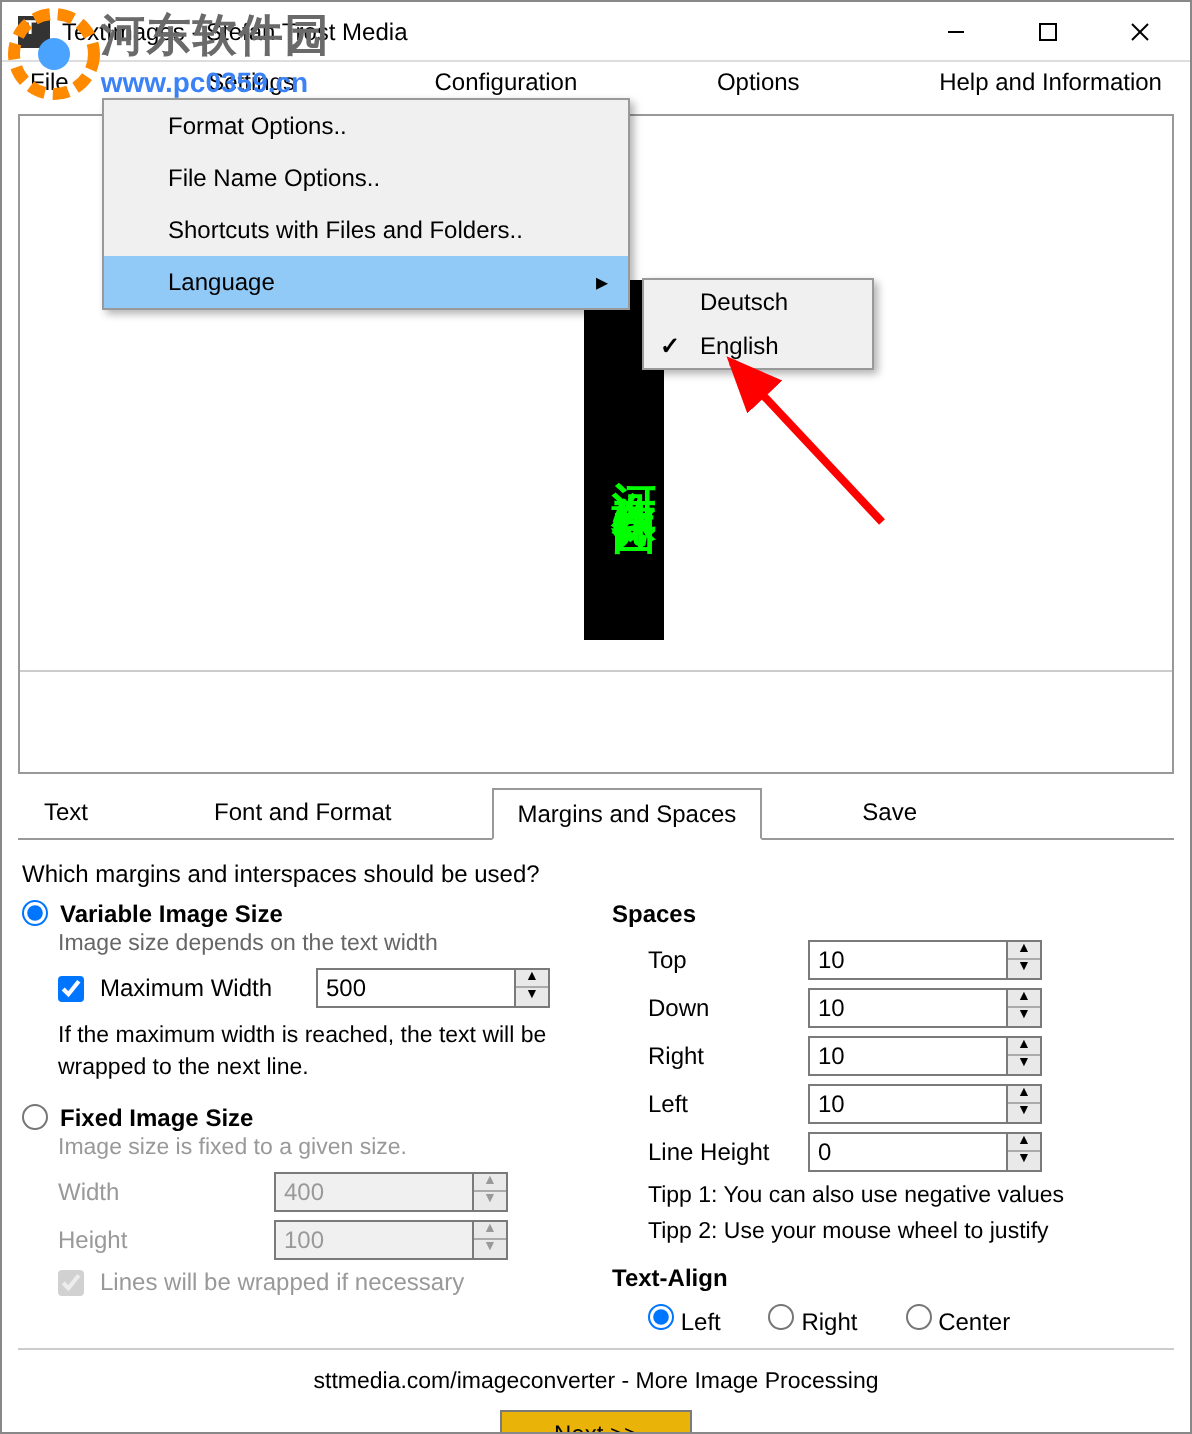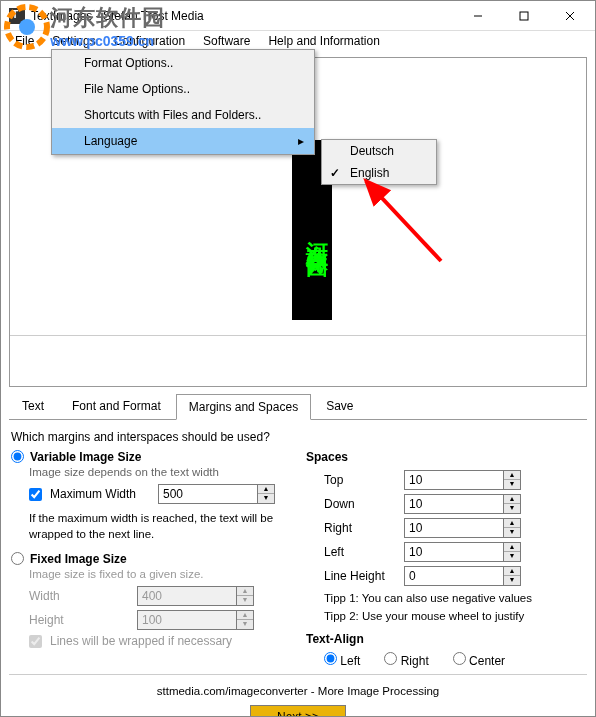--- a/index.html
+++ b/index.html
@@ -3,39 +3,39 @@
 <meta charset="utf-8">
 <style>
 * { box-sizing: border-box; margin: 0; padding: 0; }
 body { font-family: "Segoe UI", Tahoma, sans-serif; font-size: 12px; background: #fff; width: 596px; height: 717px; position: relative; overflow: hidden; border: 1px solid #888; }
 .titlebar { height: 30px; background: #fff; display: flex; align-items: center; padding: 0 2px; border-bottom: 1px solid #ddd; }
 .titlebar .icon { width: 16px; height: 16px; background: #333; margin: 0 6px; display: inline-block; position: relative; }
 .titlebar .icon::before { content: "T"; color: #fff; font-size: 10px; position: absolute; left: 3px; top: 1px; font-weight: bold; }
 .titlebar .title { flex: 1; color: #000; font-size: 12px; }
 .winbtns { display: flex; gap: 0; }
 .winbtn { width: 46px; height: 28px; display: flex; align-items: center; justify-content: center; cursor: pointer; font-family: Arial; }
-.menubar { height: 20px; display: flex; align-items: center; padding: 0 6px; gap: 2px; }
+.menubar { height: 20px; display: flex; align-items: center; padding: 0 6px; gap: 2px; justify-content: space-between; }
 .menuitem { padding: 2px 8px; cursor: pointer; }
 .watermark { position: absolute; top: 2px; left: 2px; z-index: 5; pointer-events: none; }
 .watermark .logo { width: 48px; height: 48px; display: inline-block; vertical-align: top; }
 .watermark .wtext { display: inline-block; vertical-align: top; margin-left: -4px; }
 .watermark .cn { color: #6a6a6a; font-size: 22px; font-weight: bold; letter-spacing: 1px; }
 .watermark .url { color: #3b82f6; font-size: 14px; font-weight: bold; }
 .preview { margin: 6px 8px 0 8px; height: 330px; border: 1px solid #999; position: relative; background: #fff; }
 .preview-inner { position: absolute; top: 0; left: 0; right: 0; height: 278px; background: #fff; border-bottom: 1px solid #ccc; }
 .vtext { position: absolute; left: 282px; top: 82px; width: 40px; height: 180px; background: #000; color: #00ff00; writing-mode: vertical-rl; text-align: center; font-size: 22px; font-weight: bold; letter-spacing: 4px; padding-top: 6px; }
 .dropdown { position: absolute; top: 48px; left: 50px; width: 264px; background: #f0f0f0; border: 1px solid #999; box-shadow: 2px 2px 4px rgba(0,0,0,0.3); z-index: 10; }
 .dropitem { padding: 6px 28px 6px 32px; cursor: pointer; position: relative; }
 .dropitem.hl { background: #91c9f7; }
 .dropitem .arrow { position: absolute; right: 10px; top: 6px; }
 .submenu { position: absolute; top: 138px; left: 320px; width: 116px; background: #f0f0f0; border: 1px solid #999; box-shadow: 2px 2px 4px rgba(0,0,0,0.3); z-index: 11; }
 .subitem { padding: 4px 8px 4px 28px; cursor: pointer; position: relative; }
 .subitem.sel::before { content: "✓"; position: absolute; left: 8px; color: #000; font-weight: bold; }
 .redarrow { position: absolute; top: 175px; left: 355px; z-index: 12; pointer-events: none; }
-.tabs { margin: 6px 8px 0 8px; display: flex; align-items: flex-start; }
+.tabs { margin: 6px 8px 0 8px; display: flex; align-items: flex-start; gap: 35px; }
 .tab { padding: 5px 12px; border: 1px solid transparent; cursor: pointer; margin-right: 2px; font-size: 12px; }
 .tab.active { border: 1px solid #999; border-bottom: 1px solid #fff; position: relative; top: 1px; background: #fff; }
 .tabline { border-top: 1px solid #999; margin: 0 8px; }
 .question { margin: 10px 10px 6px 10px; }
 .cols { display: flex; margin: 4px 10px 0 10px; gap: 16px; }
 .col { flex: 1; }
 .radio-row { display: flex; align-items: flex-start; gap: 6px; margin-bottom: 2px; }
 .radio-row input[type=radio] { width: 13px; height: 13px; }
 .bold { font-weight: bold; }
 .sub { color: #666; margin: 2px 0 6px 18px; font-size: 11.5px; }
@@ -97,21 +97,21 @@
           <line x1="9" y1="1" x2="1" y2="9" stroke="#000" stroke-width="1"></line>
         </svg>
     </div>
   </div>
 </div>
 
 <div class="menubar">
   <div class="menuitem">File</div>
   <div class="menuitem">Settings</div>
   <div class="menuitem">Configuration</div>
-  <div class="menuitem">Software</div>
+  <div class="menuitem">Options</div>
   <div class="menuitem">Help and Information</div>
 </div>
 
 <div class="dropdown">
   <div class="dropitem">Format Options..</div>
   <div class="dropitem">File Name Options..</div>
   <div class="dropitem">Shortcuts with Files and Folders..</div>
   <div class="dropitem hl">
     <span>Language</span>
     <span class="arrow">▸</span>

